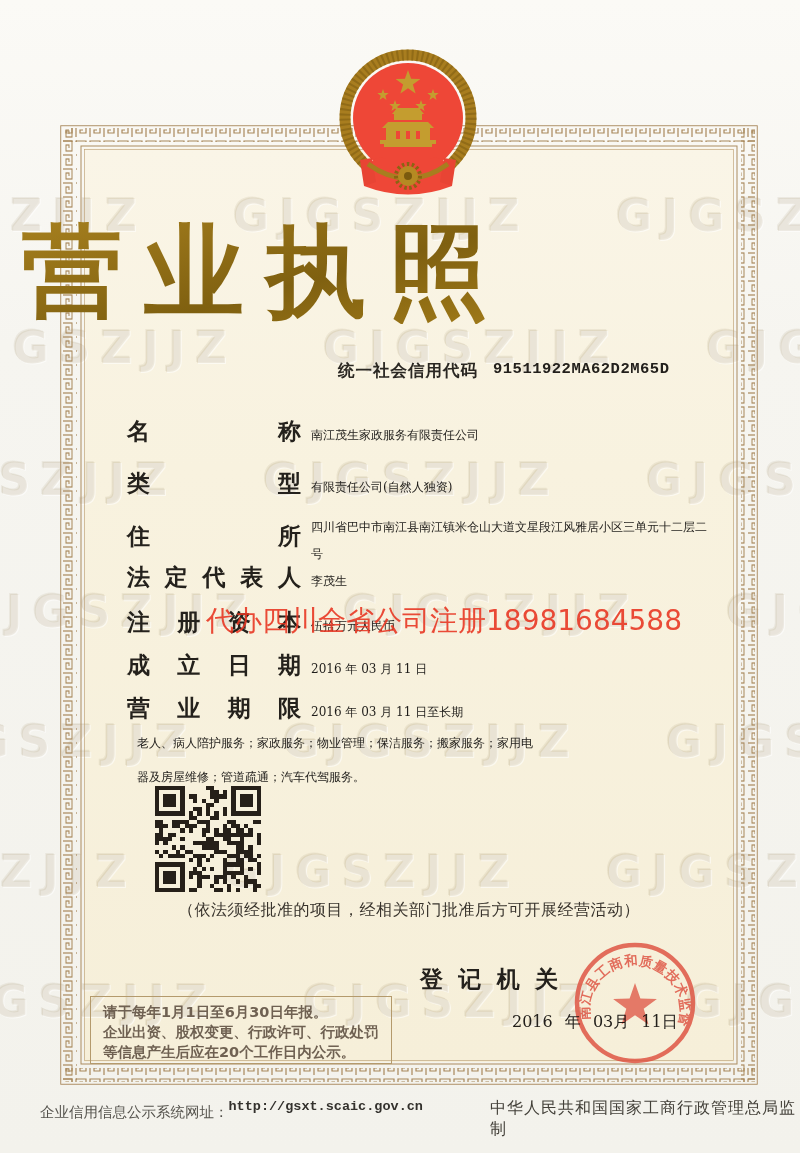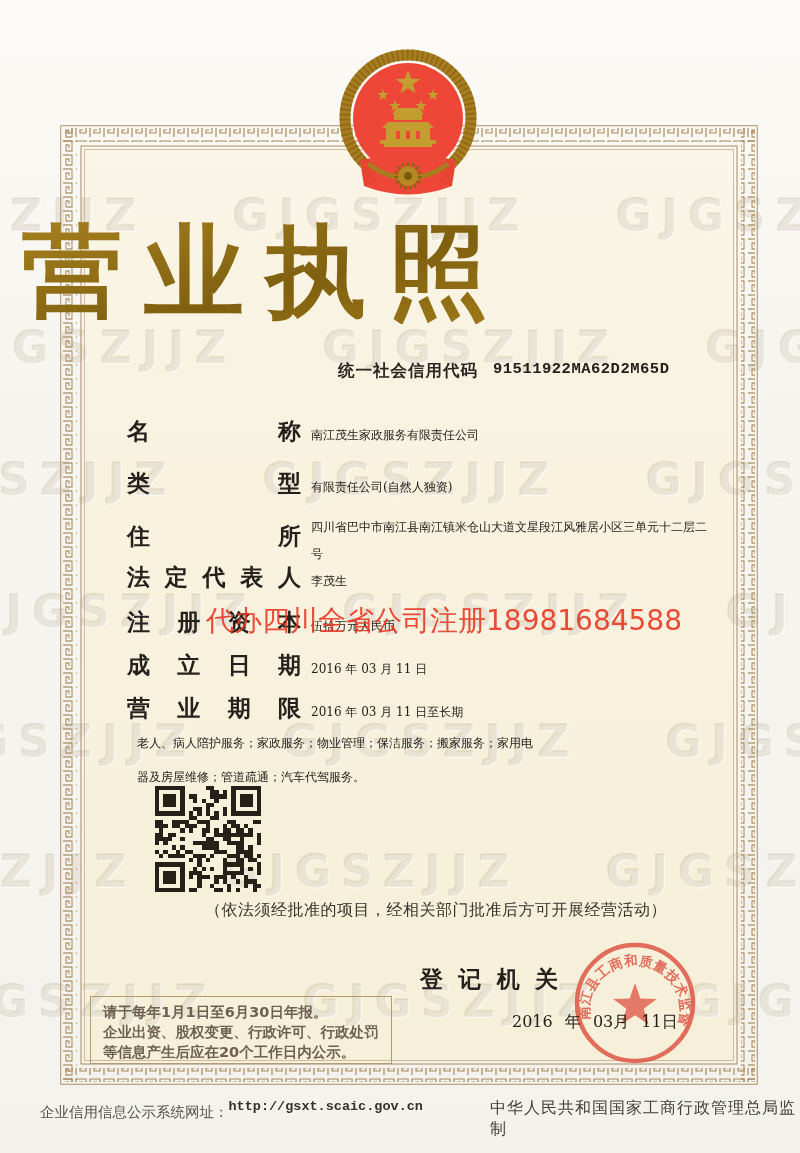--- a/index.html
+++ b/index.html
@@ -35,21 +35,21 @@
   .r2 .f-label,.r7 .f-label{align-self:center;}
   .r2 .f-value{width:398px;}
   .r7 .f-value{font-size:12px;line-height:34px;margin-top:0;}
   
   .ad-overlay{position:absolute;left:206px;top:602px;z-index:6;white-space:nowrap;
               font-family:"DejaVu Sans","Liberation Sans",sans-serif;font-size:28px;opacity:.88;}
   
   .qr{position:absolute;left:155px;top:786px;}
   
   .note{position:absolute;left:84px;top:900px;width:650px;text-align:center;
-        font-size:16px;letter-spacing:0.5px;color:#38332c;margin-left:27px;}
+        font-size:16px;letter-spacing:0.5px;color:#38332c;}
   
   .reg-label{position:absolute;left:420px;top:964px;width:138px;font-size:23px;font-weight:600;color:#24211c;
              text-align:justify;text-align-last:justify;}
   .reg-date{position:absolute;left:512px;top:1012px;font-size:16px;color:#23201c;word-spacing:7px;}
   .stamp{position:absolute;left:570px;top:938px;z-index:7;mix-blend-mode:multiply;opacity:.82;}
   
   .notice-box{position:absolute;left:90px;top:996px;width:302px;height:68px;border:1px solid #b49a6c;
               padding:5px 0 0 12px;box-sizing:border-box;}
   .notice-line{font-family:"DejaVu Sans","Liberation Sans",sans-serif;font-size:14.5px;line-height:20px;
                font-weight:600;color:#6f6152;}

